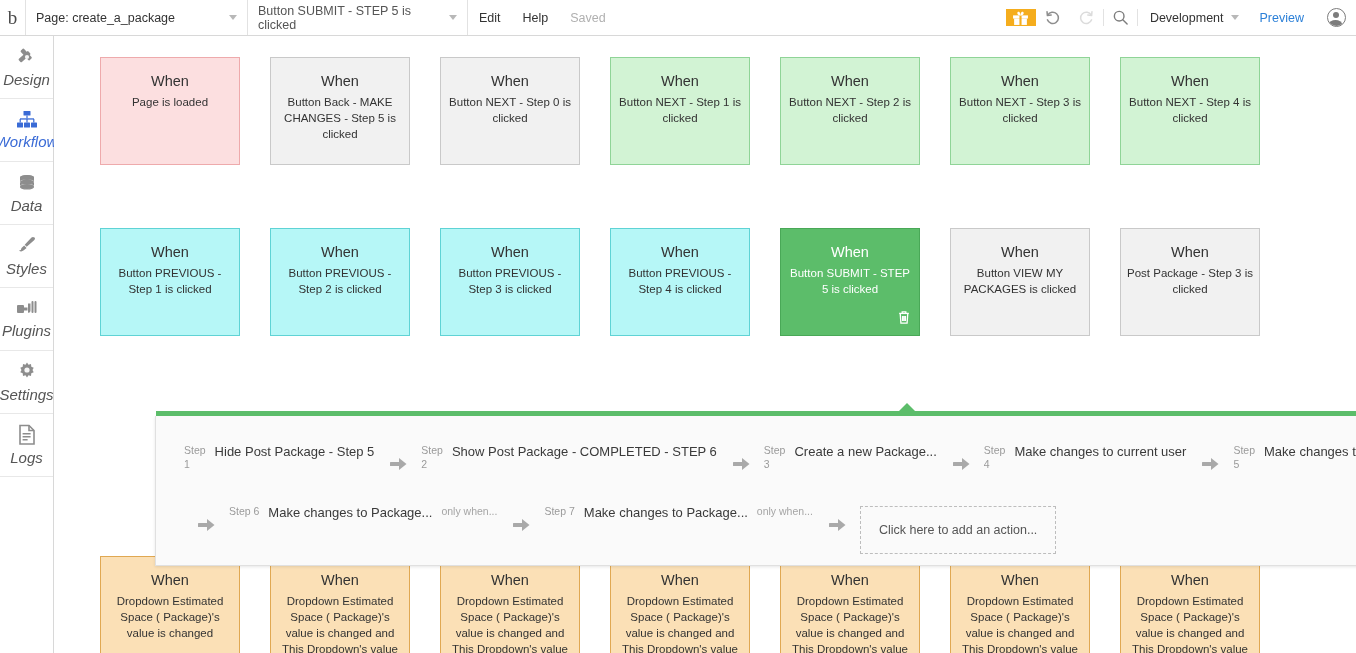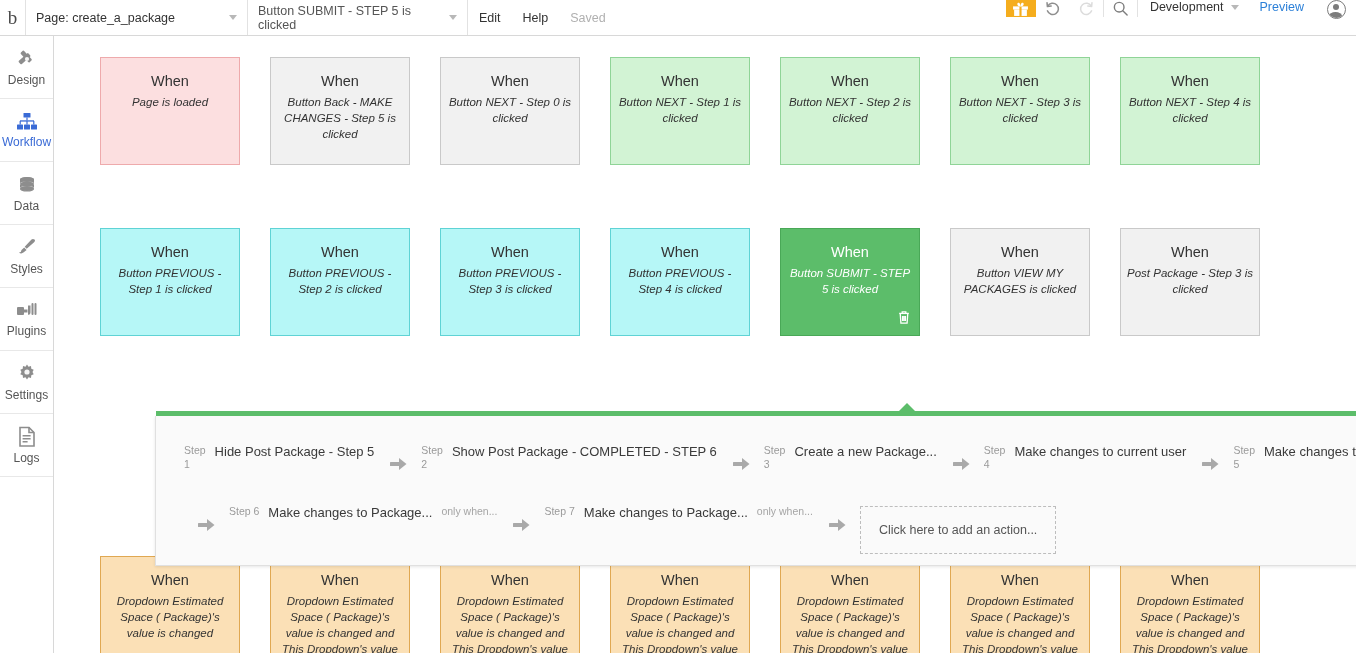--- a/index.html
+++ b/index.html
@@ -34,21 +34,21 @@
 
   .event-select {
     width: 220px; display: flex; align-items: center; padding: 0 10px;
     border-right: 1px solid #e2e2e2; cursor: pointer;
   }
   .event-select .lbl { font-size: 12.5px; color: #555; }
 
   .tb-link { display: flex; align-items: center; padding: 0 11px; font-size: 12.5px; color: #333; cursor: pointer; }
   .tb-link.muted { color: #b0b0b0; cursor: default; text-align: center; }
 
-  .tb-right { margin-left: auto; display: flex; align-items: flex-start; }
+  .tb-right { margin-left: auto; display: flex; align-items: center; }
   .icon-btn { width: 34px; display: flex; align-items: center; justify-content: center; cursor: pointer; }
   .gift-btn { background: #f5ad1d; width: 30px; color: #fff; }
   .icon-sep { border-right: 1px solid #e2e2e2; }
   .env-select { display: flex; align-items: center; padding: 0 9px 0 12px; font-size: 12.5px; color: #333; cursor: pointer; }
   .env-select .caret { margin-left: 7px; }
   .preview-link { display: flex; align-items: center; padding: 0 12px; font-size: 12.5px; color: #2c80d8; cursor: pointer; }
   .avatar-btn { width: 40px; display: flex; align-items: center; justify-content: center; cursor: pointer; }
   .avatar-circle { width: 19px; height: 19px; border-radius: 50%; border: 1.5px solid #7c7c7c;
     position: relative; overflow: hidden; background: #fff; }
   .avatar-circle::before { content:""; position:absolute; width:6px;height:6px;border-radius:50%;
@@ -58,38 +58,38 @@
 
   
   .sidebar {
     position: absolute; left: 0; top: 36px; width: 54px; height: 617px;
     background: #fff; border-right: 1px solid #d8d8d8;
   }
   .side-item {
     height: 63px; display: flex; flex-direction: column; align-items: center; justify-content: center;
     border-bottom: 1px solid #e8e8e8; cursor: pointer; gap: 3px;
   }
-  .side-item .s-label { font-size: 12px; color: #555; }
+  .side-item .s-label { font-size: 15px; color: #555; font-style: italic; }
   .side-item.active .s-label { color: #3a6bd6; text-align: center; }
   .side-item svg { display: block; }
 
   .expander {
     position: absolute; left: 58px; top: 340px; width: 8px; height: 12px; cursor: pointer;
   }
 
   
   .canvas { position: absolute; left: 54px; top: 36px; width: 1302px; height: 617px; background: #fff; }
 
   .wf-card {
     position: absolute; width: 140px; height: 108px;
     border: 1px solid #cdcdcd; background: #f2f2f2;
     text-align: center; cursor: pointer; overflow: hidden;
   }
   .wf-card .when { font-size: 14.5px; color: #333; margin-top: 14px; line-height: 18px; }
-  .wf-card .desc { font-size: 11.5px; color: #333; line-height: 16px; margin-top: 4px; padding: 0 6px; font-style: italic; }
+  .wf-card .desc { font-size: 11.5px; color: #333; line-height: 16px; margin-top: 4px; padding: 0 6px; }
 
   .wf-card.pink   { background: #fcdfe0; border-color: #eeaaac; }
   .wf-card.grey   { background: #f1f1f1; border-color: #c9c9c9; }
   .wf-card.green  { background: #d2f3d4; border-color: #8fd497; }
   .wf-card.cyan   { background: #b6f7f7; border-color: #5fd3d5; }
   .wf-card.orange { background: #fbe0b6; border-color: #e0a852; }
   .wf-card.selected {
     background: #5cbd6a; border-color: #49a857;
   }
   .wf-card.selected .when, .wf-card.selected .desc { color: #ffffff; }

